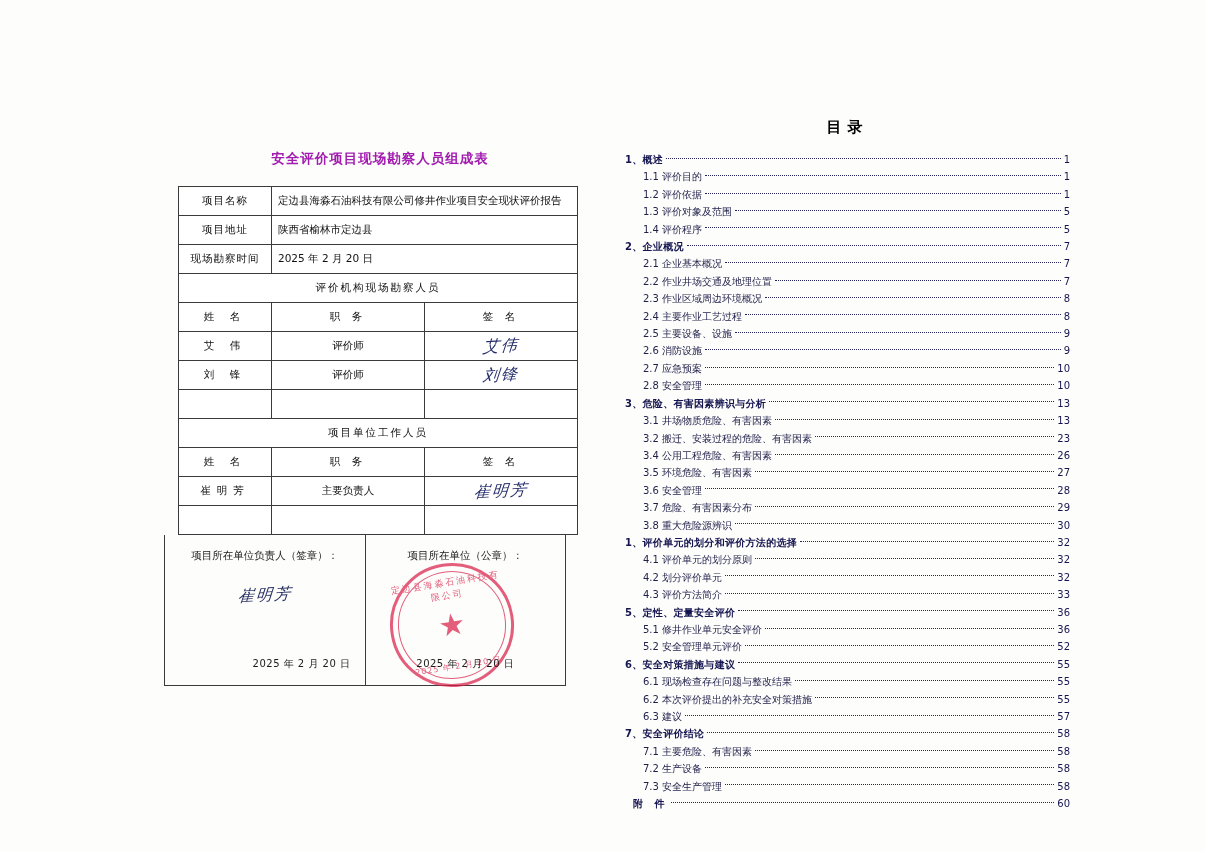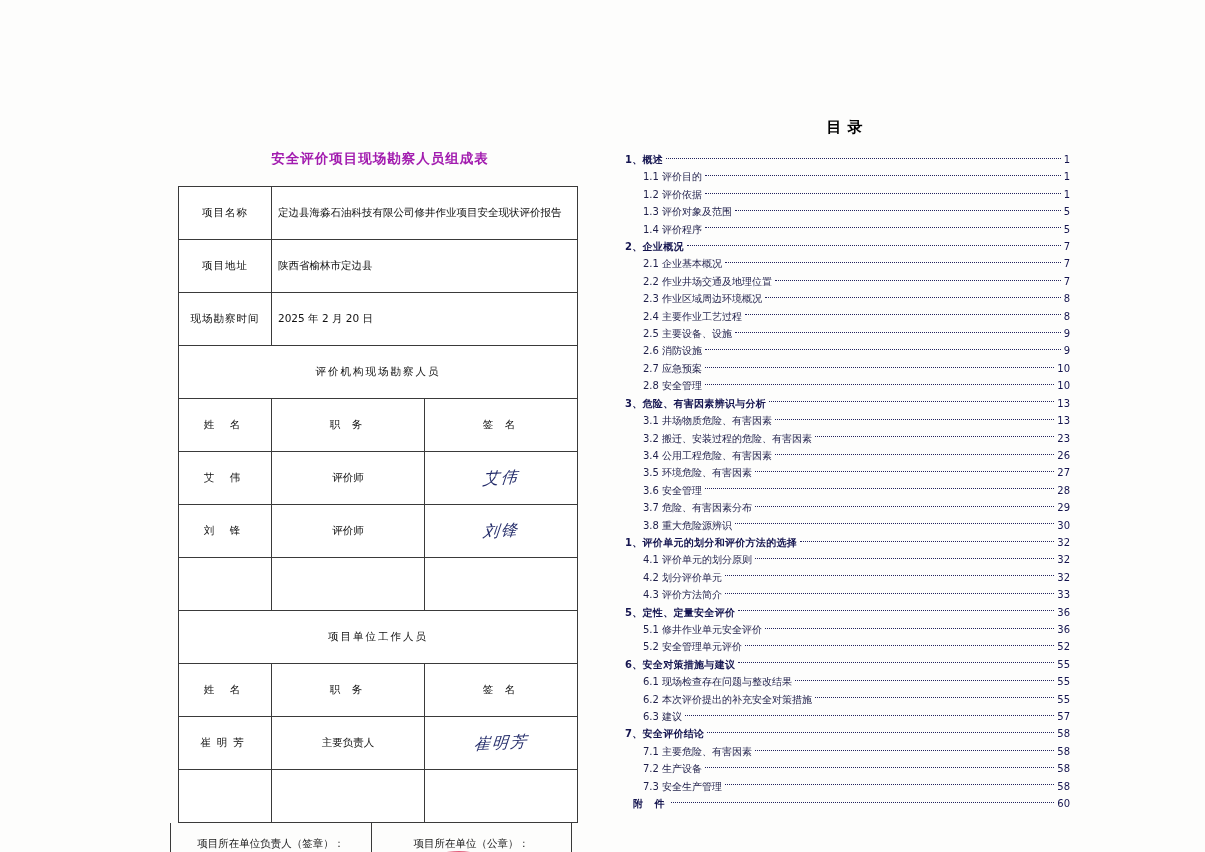--- a/index.html
+++ b/index.html
@@ -39,21 +39,21 @@
   table.form {
     border-collapse: collapse;
     width: 400px;
     margin-left: 28px;
     table-layout: fixed;
     background: #fff;
   }
   table.form td {
     border: 1px solid #3a3a3a;
     font-size: 10.5px;
-    padding: 12px 6px;
+    padding: 0 6px;
     height: 28px;
     vertical-align: middle;
     color: #111;
   }
   td.lbl {
     width: 80px;
     text-align: center;
     letter-spacing: 1px;
   }
   td.val {
@@ -80,21 +80,21 @@
     transform: skewX(-8deg) rotate(-3deg);
     display: inline-block;
     letter-spacing: 2px;
     opacity: .92;
   }
   .sig.blue { color: #10185c; }
   .empty-row td { height: 30px; }
 
   .footer-box {
     width: 400px;
-    margin-left: 20px;
+    margin-left: 14px;
     border: 1px solid #3a3a3a;
     border-top: none;
     display: flex;
     height: 150px;
   }
   .footer-cell {
     flex: 1;
     position: relative;
     padding: 14px 8px 0 8px;
     font-size: 10.5px;

